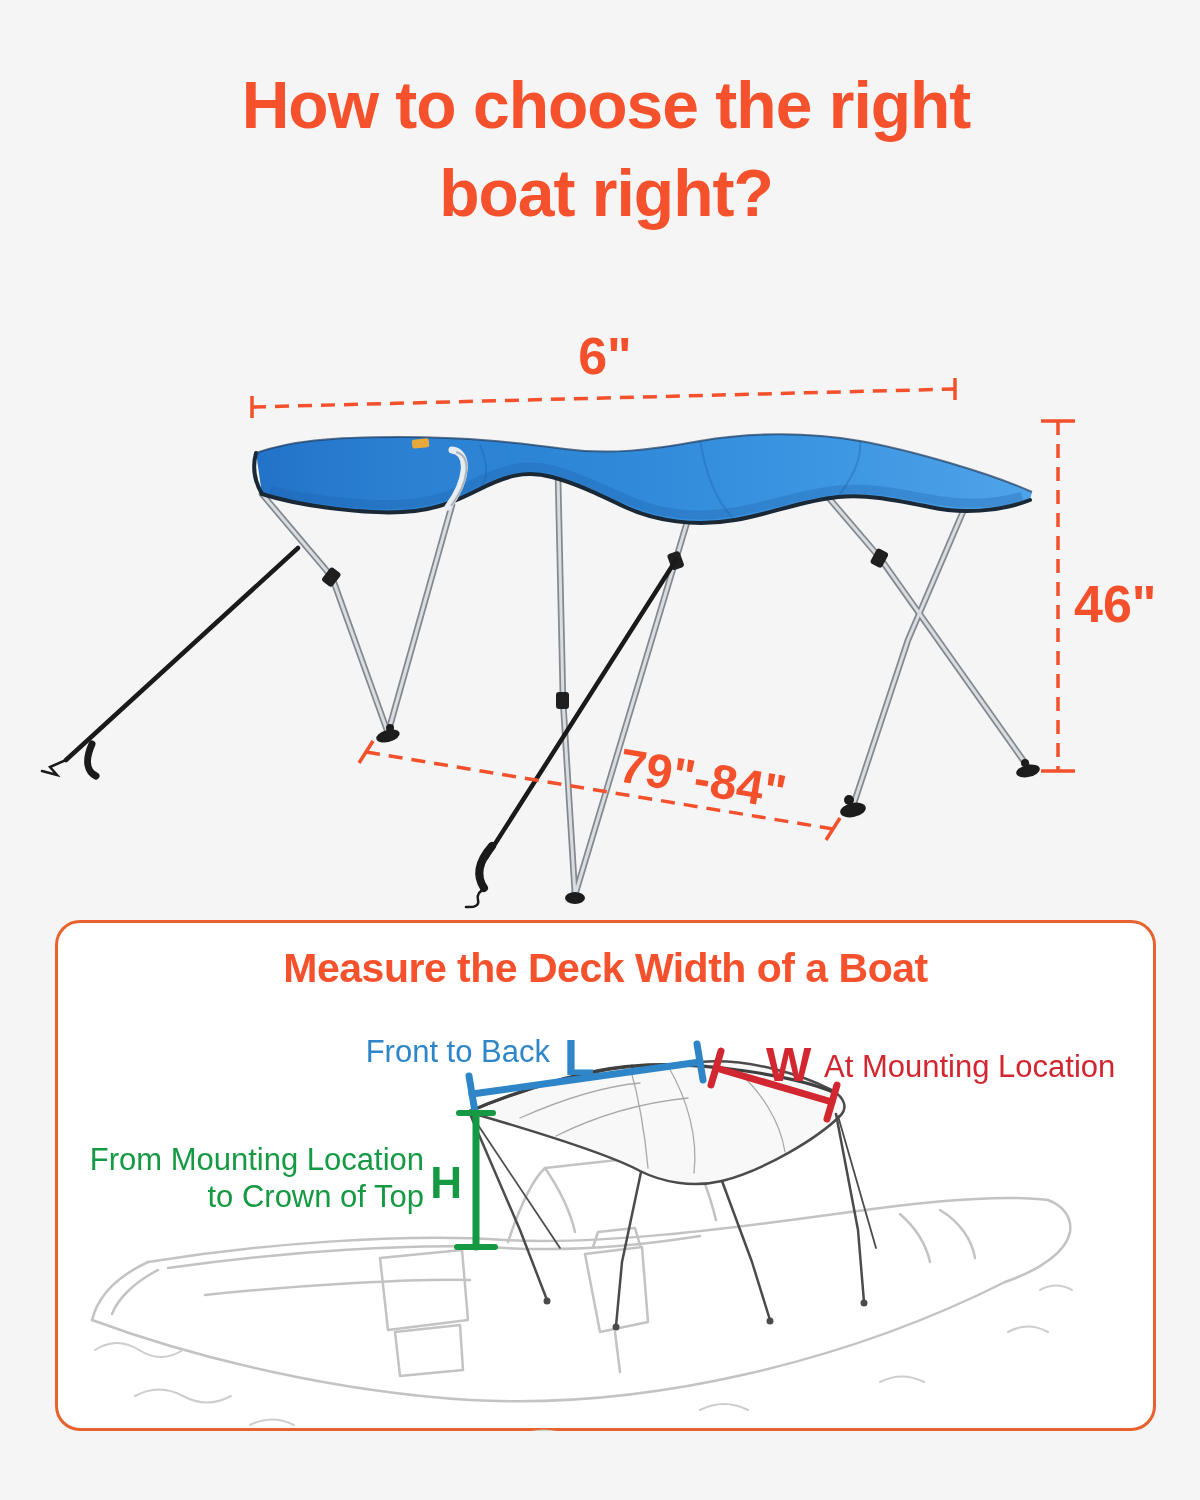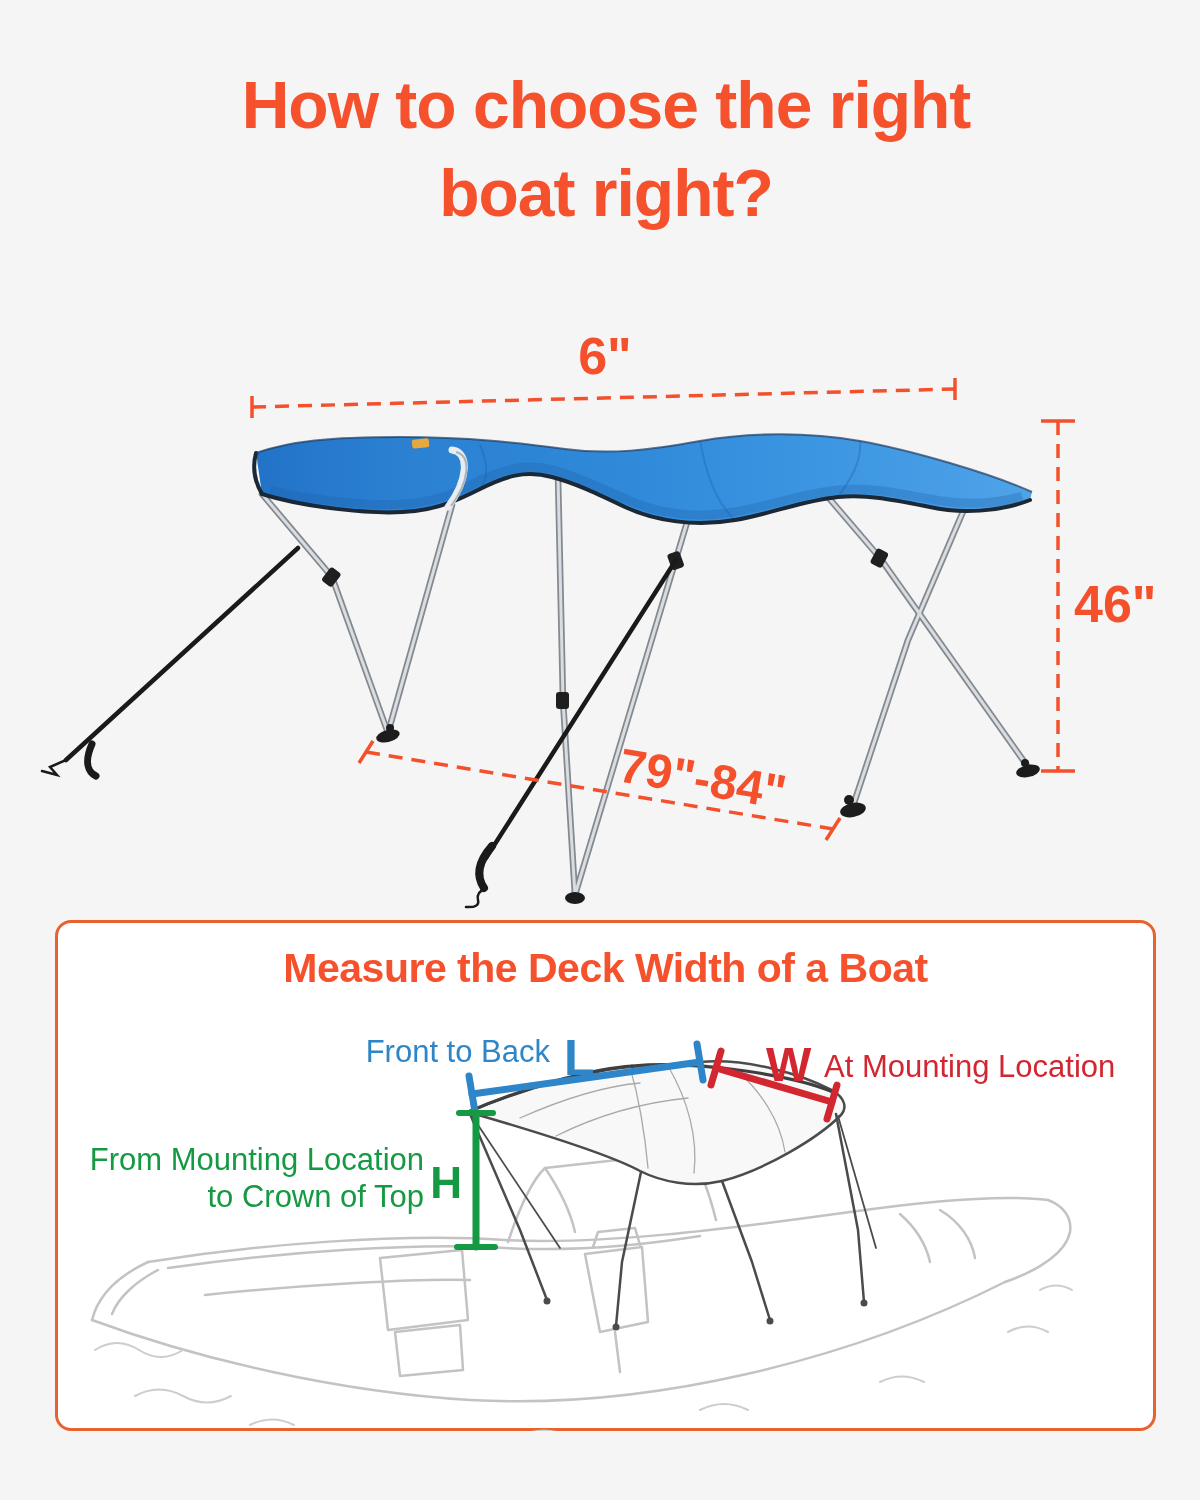--- a/index.html
+++ b/index.html
@@ -14,21 +14,21 @@
     position:absolute;left:0;top:62px;width:1200px;
     text-align:center;
     color:#f4512c;
     font-size:66px;font-weight:800;letter-spacing:-1px;
     line-height:1.33;margin:0;
   }
   .main-title span{display:block;margin-left:12px;}
   .hero-svg{position:absolute;left:0;top:300px;width:1200px;height:620px;}
   .panel{
     position:absolute;left:55px;top:920px;width:1101px;height:511px;
-    background:#ffffff;border:3px solid #e8622d;border-radius:16px;
+    background:#ffffff;border:3px solid #e8622d;border-radius:25px;
     box-sizing:border-box;
   }
   .panel-title{
     position:absolute;left:0;top:22px;width:100%;
     text-align:center;color:#f4512c;
     font-size:41px;font-weight:800;letter-spacing:-0.5px;margin:0;
   }
   .measure-svg{position:absolute;left:-3px;top:-3px;width:1101px;height:511px;}
   .dim-text{font-weight:800;fill:#f4502b;font-family:"Liberation Sans",sans-serif;}
   .ann-text{font-family:"Liberation Sans",sans-serif;}

